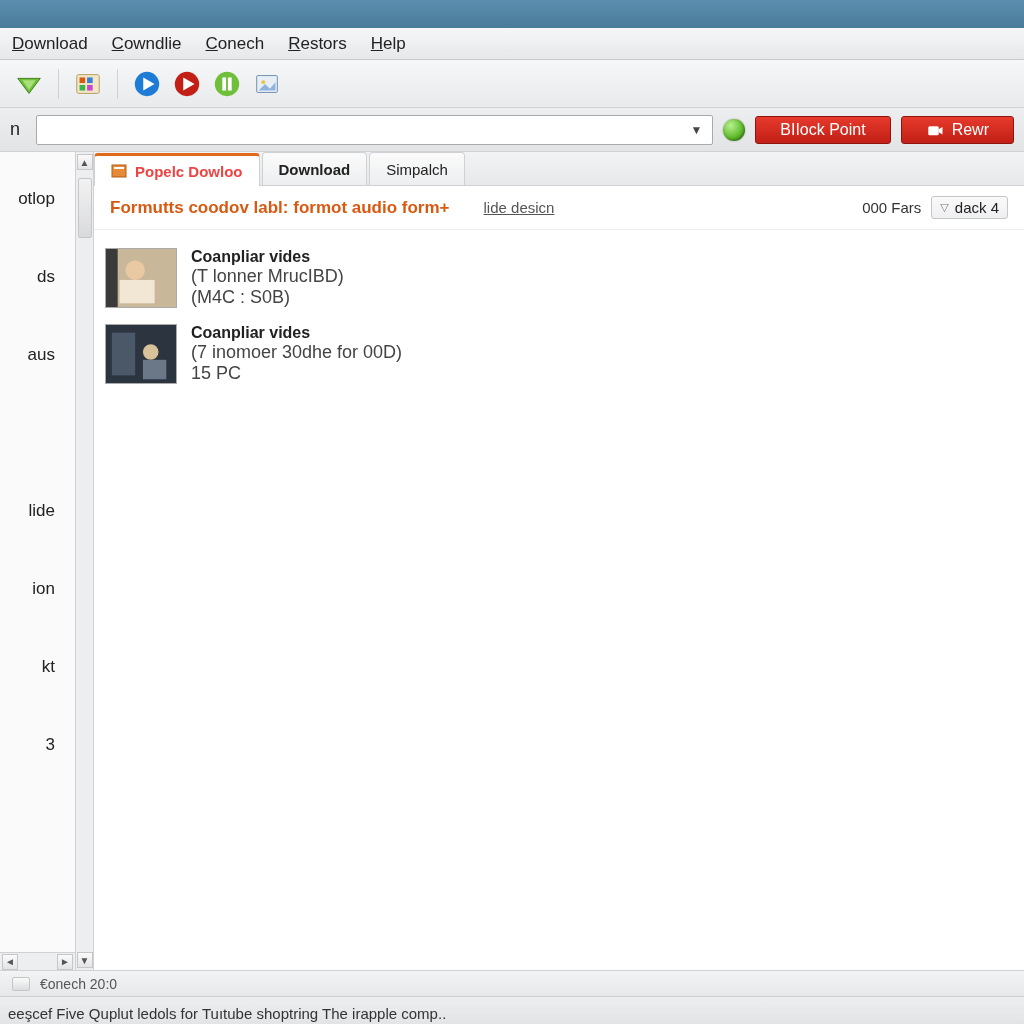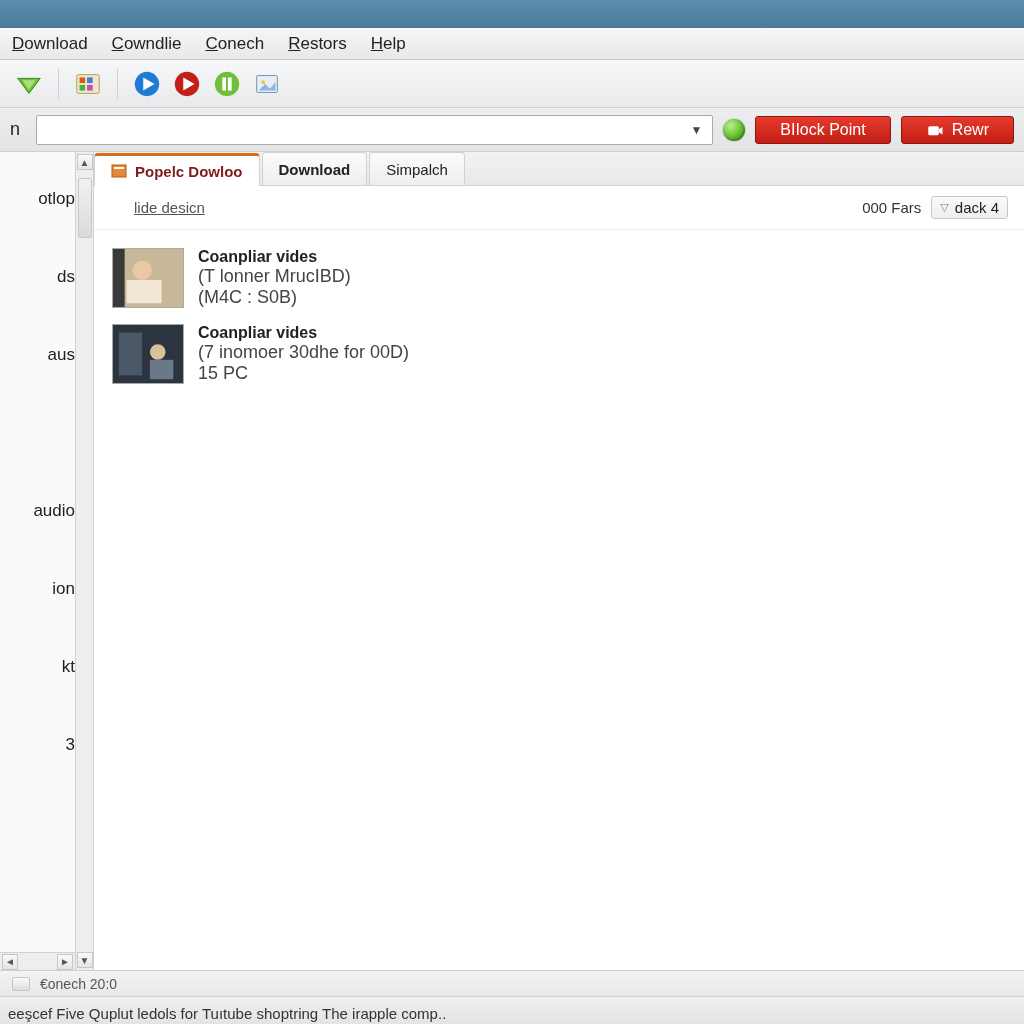--- a/index.html
+++ b/index.html
@@ -19,42 +19,42 @@
   .addr-label { font-size: 18px; padding-right:6px; }
   .addr-input-wrap { flex: 1; display:flex; align-items:center; background:#fff; border:1px solid #aaa; border-radius:2px; height:30px; padding:0 6px; }
   .addr-input { flex:1; border:none; outline:none; font-size:15px; }
   .dropdown-arrow { font-size:12px; color:#444; padding:0 4px; cursor:pointer; }
   .status-dot { width:22px; height:22px; border-radius:50%; background: radial-gradient(circle at 35% 30%, #b7f28e, #5cb827 60%, #2e7a10); box-shadow: inset -1px -1px 3px rgba(0,0,0,.3), 0 0 2px rgba(0,0,0,.3); }
   .red-btn { height:28px; padding:0 24px; background: linear-gradient(#e63a2c,#c21f16); color:#fff; font-size:16px; border:1px solid #8e140d; border-radius:3px; display:flex; align-items:center; gap:8px; cursor:pointer; white-space:nowrap; }
   .red-btn svg { width:18px; height:18px; }
 
   .body { display:flex; height: calc(1024px - 28px - 32px - 48px - 44px - 26px - 28px); }
   .sidebar { width:76px; background:#fafafa; border-right:1px solid #cfd1d4; display:flex; flex-direction:column; padding-top:30px; gap:44px; font-size:17px; }
-  .sidebar .side-item { padding-left:4px; height:34px; display:flex; align-items:center; text-align:right; justify-content:flex-end; padding-right:0; cursor:pointer; overflow:hidden; }
+  .sidebar .side-item { padding-left:4px; height:34px; display:flex; align-items:center; text-align:right; justify-content:flex-end; padding-right:20px; cursor:pointer; overflow:hidden; }
   .scroll-rail { width:18px; background:#eceeef; border-right:1px solid #cfd1d4; display:flex; flex-direction:column; align-items:center; }
   .scroll-rail .arrow { width:16px; height:16px; display:flex; align-items:center; justify-content:center; font-size:10px; color:#555; border:1px solid #c5c6c8; background:linear-gradient(#fafafa,#e3e4e6); margin:2px 0; cursor:pointer; }
   .scroll-rail .thumb { width:14px; height:60px; background:linear-gradient(#f2f2f2,#d9dadc); border:1px solid #c5c6c8; border-radius:2px; margin-top:6px; }
   .hscroll-rail { height:18px; background:#eceeef; border-top:1px solid #cfd1d4; display:flex; align-items:center; }
   .hscroll-rail .harrow { width:16px; height:16px; display:flex; align-items:center; justify-content:center; font-size:10px; color:#555; border:1px solid #c5c6c8; background:linear-gradient(#fafafa,#e3e4e6); margin:0 2px; cursor:pointer; }
 
   .main { flex:1; background:#fff; display:flex; flex-direction:column; }
   .tabs { display:flex; height:34px; border-bottom:1px solid #cfd1d4; background:linear-gradient(#f2f3f4,#e6e8ea); }
   .tab { display:flex; align-items:center; gap:6px; padding:0 16px; border:1px solid #cfd1d4; border-bottom:none; background:linear-gradient(#fbfbfb,#eceeef); margin-right:2px; font-size:15px; cursor:pointer; border-top-left-radius:4px; border-top-right-radius:4px; }
-  .tab.active { background:#fff; border-top:3px solid #e06a1a; color:#7f1d1d; font-weight:bold; position:relative; top:1px;gap:8px; }
+  .tab.active { background:#fff; border-top:3px solid #e06a1a; color:#ef4444; font-weight:bold; position:relative; top:1px;gap:8px; }
   .tab .mini-icon { width:16px; height:16px; }
 
   .subheader { display:flex; align-items:center; gap:10px; padding:10px 16px; font-size:17px; border-bottom:1px solid #eee; }
   .subheader .orange { color:#d85a12; font-weight:bold; }
   .subheader .hide-link { text-decoration:underline; color:#555; font-size:15px; cursor:pointer;padding-left:24px; }
   .subheader .spacer { flex:1; }
   .subheader .fars { font-size:15px; color:#333; }
   .subheader .dack { display:flex; align-items:center; gap:6px; border:1px solid #c5c6c8; padding:2px 8px; border-radius:3px; background:linear-gradient(#fafafa,#eeeff1); font-size:15px; cursor:pointer; }
 
   .list-header { padding:6px 18px; font-size:15px; color:#333; border-bottom:1px solid #eee; }
-  .list { padding:10px 14px; }
+  .list { padding:10px 7px; }
   .row { display:flex; gap:14px; padding:8px 4px; align-items:flex-start; }
   .thumb64 { width:72px; height:60px; border:1px solid #aaa; background:#ddd; display:flex; align-items:center; justify-content:center; overflow:hidden; }
   .thumb64 svg { width:72px; height:60px; }
   .row-text .title { font-weight:bold; font-size:16px; }
   .row-text .line { font-size:18px; color:#444; }
 
   .statusbar1 { height:26px; background:linear-gradient(#f2f3f4,#e6e8ea); border-top:1px solid #cfd1d4; display:flex; align-items:center; padding:0 12px; font-size:14px; color:#555; }
   .statusbar1 .thumb-h { width:18px; height:14px; background:linear-gradient(#fafafa,#dcddde); border:1px solid #c5c6c8; margin-right:10px; border-radius:2px; }
   .statusbar2 { height:34px; background:linear-gradient(#eceeef,#e0e2e4); border-top:1px solid #cfd1d4; display:flex; align-items:center; padding:0 8px; font-size:15px; color:#333; }
 </style>
@@ -144,21 +144,21 @@
     <div class="side-item">
         <span>ds</span>
       </div>
     <div class="side-item">
         <span>aus</span>
       </div>
     <div class="side-item">
         <span></span>
       </div>
     <div class="side-item">
-        <span>audio</span>
+        <span>lide</span>
       </div>
     <div class="side-item">
         <span>ion</span>
       </div>
     <div class="side-item">
         <span>kt</span>
       </div>
     <div class="side-item">
         <span>3</span>
       </div>
@@ -188,20 +188,21 @@
       </div>
       <div class="tab">
           <b><span>Download</span></b>
         </div>
       <div class="tab">
           <span>Simpalch</span>
         </div>
     </div>
 
     <div class="subheader">
+      <span class="orange">Formutts coodov labl: formot audio form+</span>
       <span class="hide-link">lide desicn</span>
       <span class="spacer"></span>
       <span class="fars">000 Fars</span>
       <span class="dack">
         <span style="font-size:11px;color:#777">▽</span>
         <span>dack 4</span>
       </span>
     </div>
 
 

